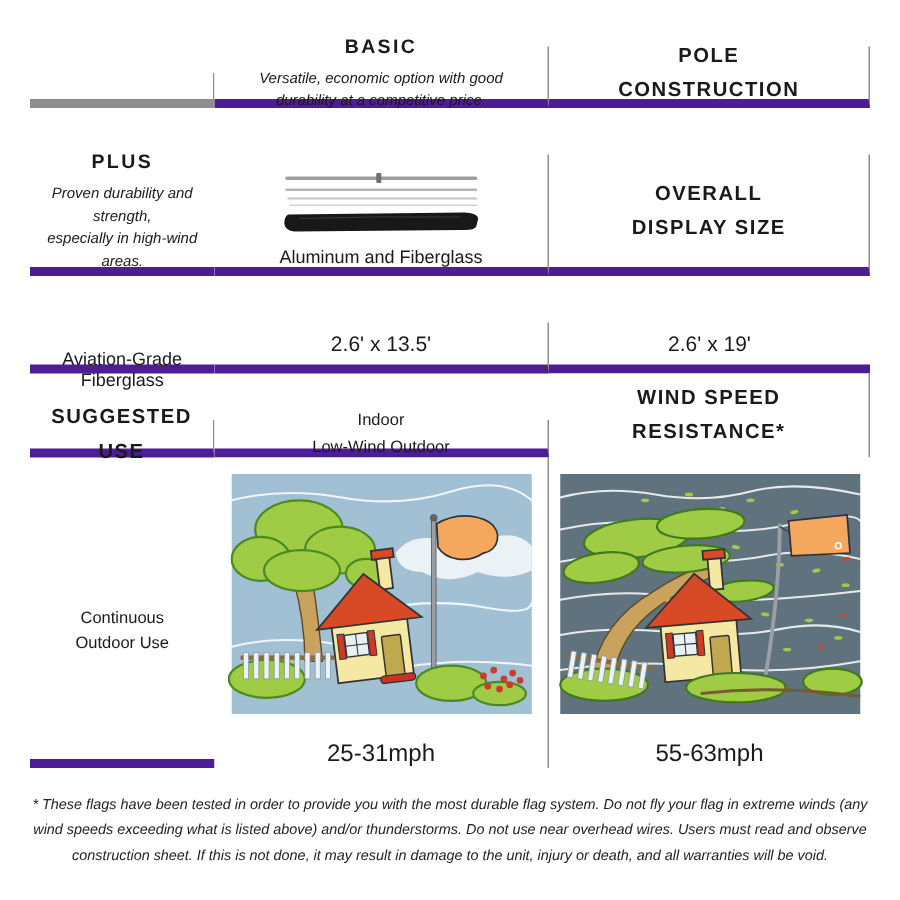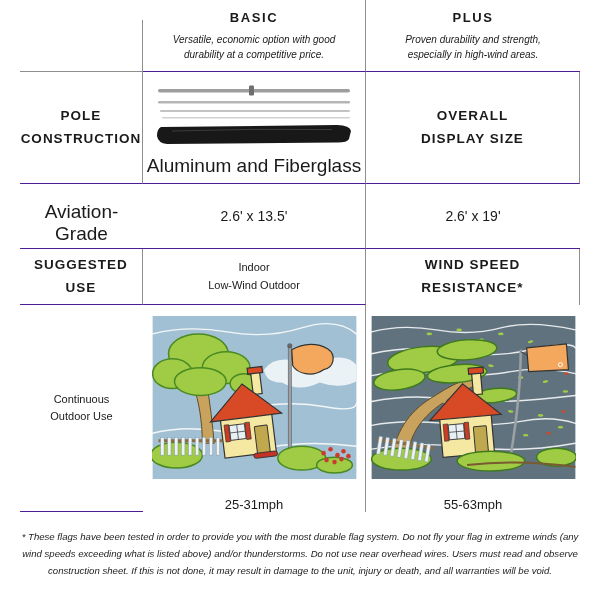--- a/index.html
+++ b/index.html
@@ -12,33 +12,33 @@
     display:grid;
     grid-template-columns:123px 223px 214px;
     grid-template-rows:72px 112px 65px 56px 207px;
   }
   .c{
     box-sizing:border-box;display:flex;flex-direction:column;
     align-items:center;justify-content:center;text-align:center;
     background:#fff;min-width:0;min-height:0;
   }
   .bR{border-right:1px solid #8e8e8e;}
-  .bB{border-bottom:1px solid #4c1d95;}
+  .bB{border-bottom:6px solid #4c1d95;margin-top:31px;}
   .hdr.bR{border-image:linear-gradient(to bottom, transparent 21px, #8e8e8e 21px) 1;}
   .col-title{font-weight:bold;font-size:13px;letter-spacing:1.6px;margin-bottom:7px;}
   .col-desc{font-style:italic;font-size:10px;line-height:1.5;white-space:pre-line;}
   .row-label{font-weight:bold;font-size:13.5px;letter-spacing:1px;line-height:1.7;white-space:pre-line;}
   .pole-cell{justify-content:flex-start;padding-top:10px;}
   .pole-art{width:205px;height:66px;display:block;}
-  .pole-caption{font-size:19px;margin-top:7px;}
+  .pole-caption{font-size:12px;margin-top:7px;}
   .value-text{font-size:14px;}
   .use-text{font-size:11px;line-height:1.55;white-space:pre-line;}
   .wind-cell{justify-content:flex-start;padding-top:11px;}
   .scene{width:205px;height:164px;display:block;}
-  .mph{font-size:13px;margin-top:18px;}
+  .mph{font-size:16px;margin-top:18px;}
   .footnote{
     position:absolute;left:14px;top:529px;width:572px;
     font-style:italic;font-size:9.6px;line-height:1.75;text-align:center;
     white-space:pre-line;color:#222;
   }
   
   .sky.calm{fill:var(--calm-sky,#a2c0d3);}
   .sky.storm{fill:var(--storm-sky,#60727e);}
   .windlines path{fill:none;stroke:#ffffff;stroke-width:1.4;stroke-linecap:round;opacity:.85;}
   .foliage{fill:var(--foliage-green,#9fcb45);stroke:#4a8a22;stroke-width:1.5;}
@@ -63,29 +63,29 @@
 
 <div class="page">
   <div class="table">
 
     <div class="c bR bB hdr"></div>
     <div class="c bR bB">
       <div class="col-title">BASIC</div>
       <div class="col-desc">Versatile, economic option with good
 durability at a competitive price.</div>
     </div>
+    <div class="c bR bB">
+      <div class="row-label">POLE
+CONSTRUCTION</div>
+    </div>
+
     <div class="c bB">
       <div class="col-title">PLUS</div>
       <div class="col-desc">Proven durability and strength,
 especially in high-wind areas.</div>
-    </div>
-
-    <div class="c bR bB">
-      <div class="row-label">POLE
-CONSTRUCTION</div>
     </div>
     <div class="c bR bB pole-cell">
       <svg class="pole-art" viewBox="0 0 205 66" role="img">
         <rect x="6" y="7" width="192" height="3.4" rx="1.7" fill="#9e9e9e"></rect>
         <rect x="97" y="3.5" width="5" height="10" rx="1.2" fill="#6f6f6f"></rect>
         <rect x="6" y="19" width="192" height="2.6" rx="1.3" fill="#b5b5b5"></rect>
         <rect x="8" y="28" width="190" height="2" rx="1" fill="#c3c3c3"></rect>
         <rect x="10" y="35" width="188" height="1.6" rx=".8" fill="#d0d0d0"></rect>
         <path d="M9,45 L185,43 Q198,43.5 199,49 L197,57 Q195,61 183,60.5 L15,62 Q6,61 5,54 Q5,47 9,45 Z" fill="#181818"></path>
         <path d="M20,49 Q100,46.5 180,47.5" fill="none" stroke="#3c3c3c" stroke-width="1"></path>

